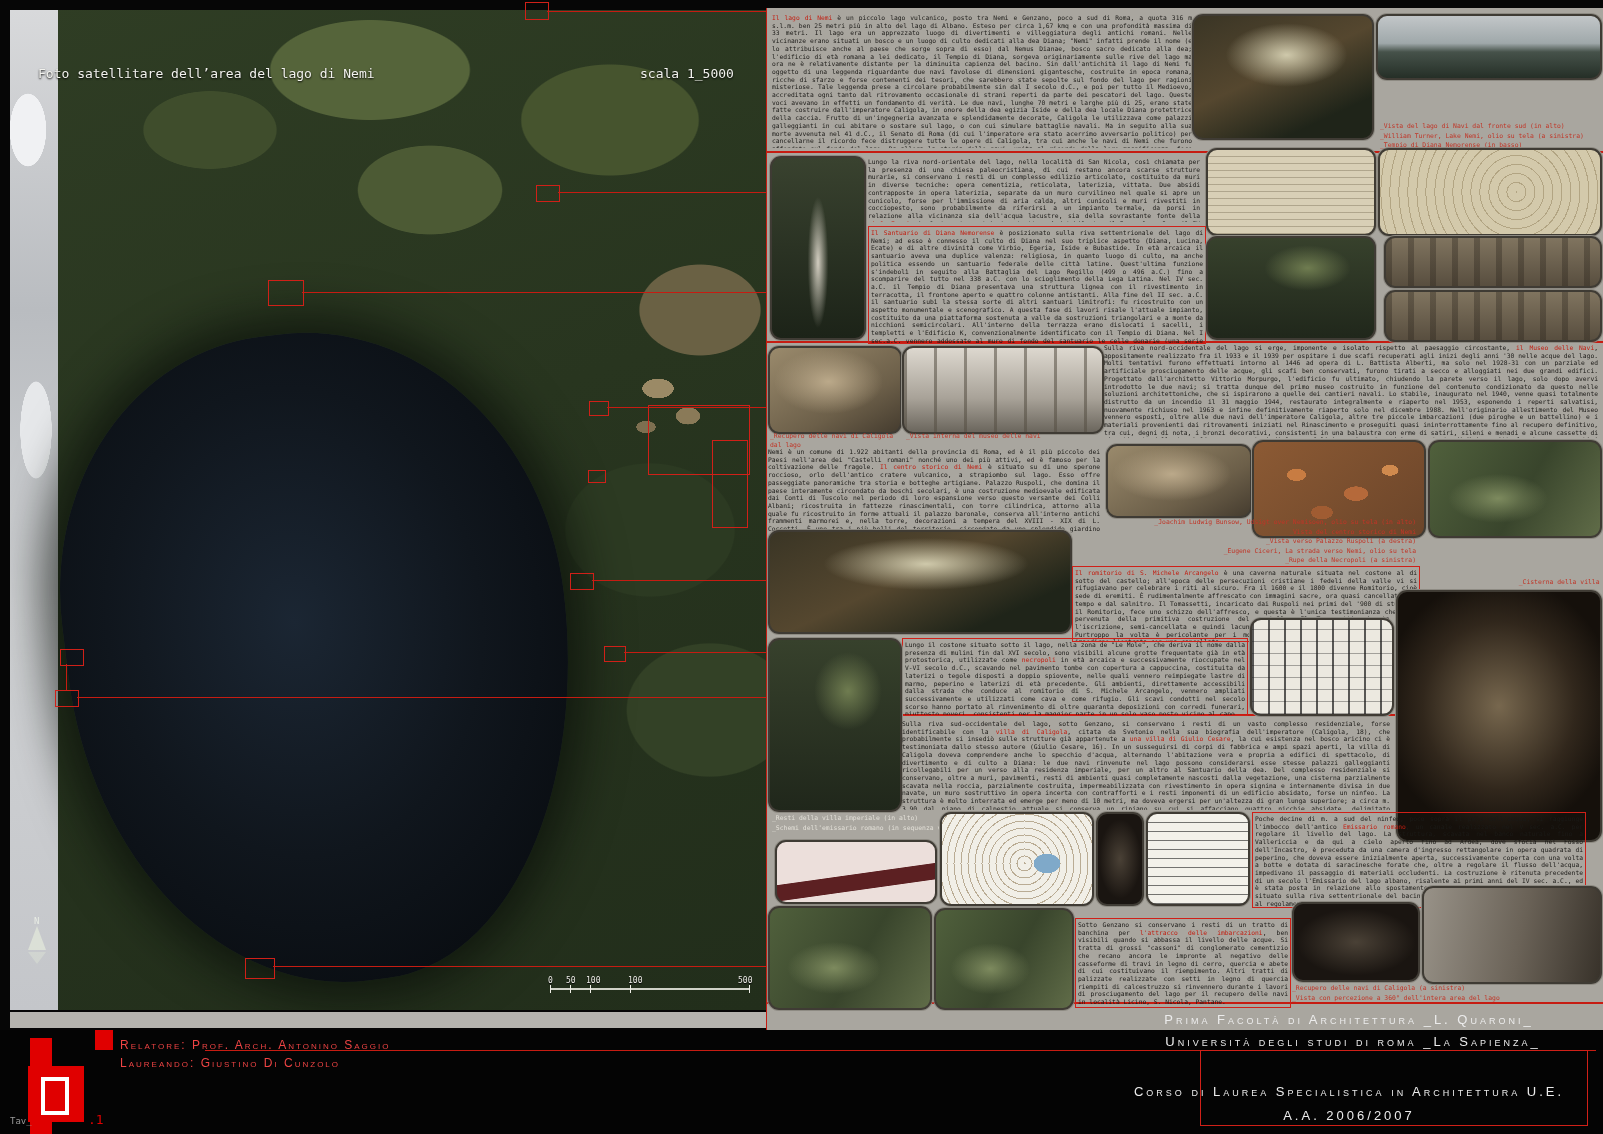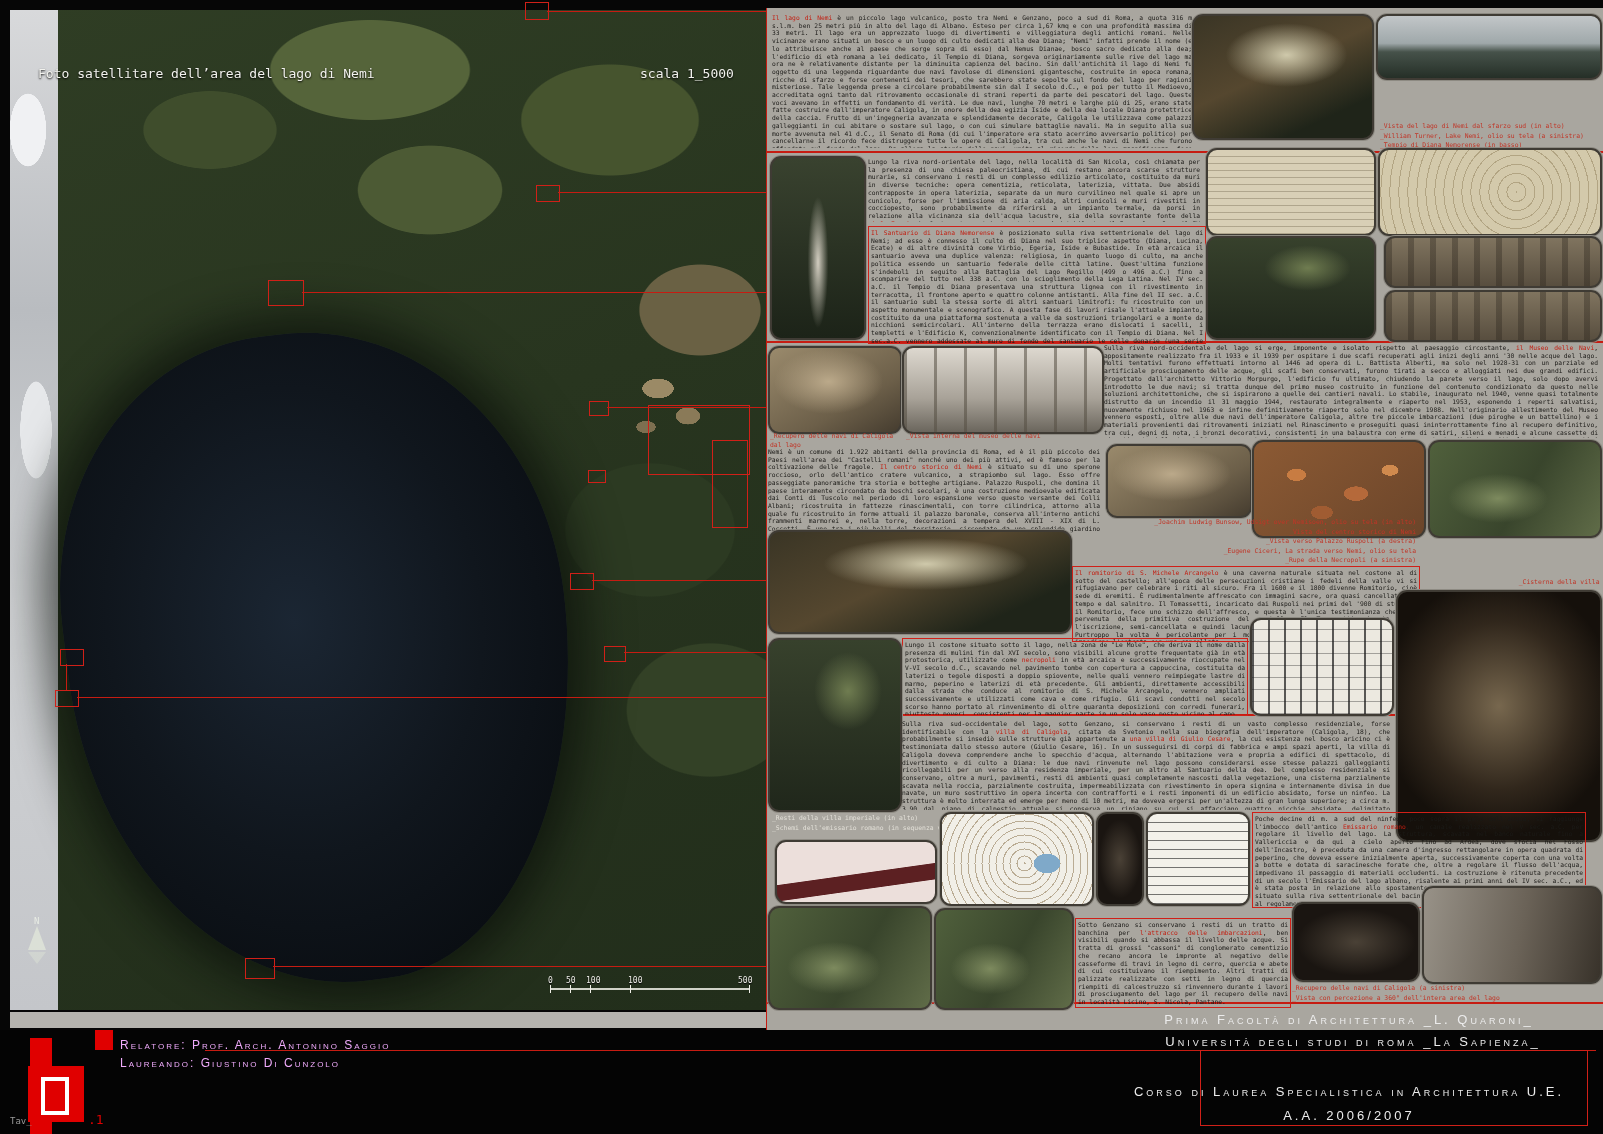--- a/index.html
+++ b/index.html
@@ -30,21 +30,21 @@
   .g-roofs{background:radial-gradient(16px 10px at 25% 35%,#c87c42 0 60%,rgba(0,0,0,0) 61%),radial-gradient(20px 12px at 60% 55%,#b5693a 0 60%,rgba(0,0,0,0) 61%),radial-gradient(14px 9px at 80% 30%,#d08a4e 0 60%,rgba(0,0,0,0) 61%),radial-gradient(18px 11px at 40% 75%,#a05c32 0 60%,rgba(0,0,0,0) 61%),linear-gradient(140deg,#8c5a34,#6b452a);}
   .g-darkcave{background:radial-gradient(58% 52% at 50% 46%,#77674e 0%,#31271c 65%,#15100b 100%);}
   .g-dark{background:radial-gradient(60% 55% at 50% 50%,#4a4136 0%,#1a1511 80%);}
   .g-plan{background:repeating-linear-gradient(90deg,rgba(25,25,25,.7) 0 2px,rgba(0,0,0,0) 2px 16px),repeating-linear-gradient(0deg,rgba(25,25,25,.35) 0 1px,rgba(0,0,0,0) 1px 12px),#ece9e0;}
   .g-contour{background:radial-gradient(22px 16px at 70% 55%,#7fa9c9 0 60%,rgba(0,0,0,0) 61%),repeating-radial-gradient(circle at 55% 55%,rgba(130,105,65,.5) 0 1px,rgba(0,0,0,0) 1px 7px),#f1efe7;}
   .g-pink{background:linear-gradient(172deg,rgba(0,0,0,0) 52%,#5c2022 53% 72%,rgba(0,0,0,0) 73%),#ecdfdb;}
   .g-aerial{background:radial-gradient(45% 40% at 40% 60%,#7d8a5e 0%,rgba(0,0,0,0) 65%),linear-gradient(120deg,#50603c,#39452c 55%,#606c48);}
   .g-shore{background:linear-gradient(100deg,#989288 0%,#6a6257 55%,#38322a 100%);}
   .g-sect{background:repeating-linear-gradient(0deg,rgba(30,30,30,.6) 0 1px,rgba(0,0,0,0) 1px 9px),#f3f1ea;}
   
-  .cred{font-family:"Liberation Sans",sans-serif;font-variant:small-caps;letter-spacing:2px;color:#f0abfc;}
+  .cred{font-family:"Liberation Sans",sans-serif;font-variant:small-caps;letter-spacing:2px;color:#ef4444;}
   .credR{font-family:"Liberation Sans",sans-serif;font-variant:small-caps;letter-spacing:3px;color:#ececec;text-align:center;}
   .satlabel{font:13px/15px "DejaVu Sans Mono",monospace;color:#f2f2ee;text-shadow:0 1px 2px #000;}
   .tick{font:8px/9px "DejaVu Sans Mono",monospace;color:#eeeee8;text-shadow:0 1px 1px #000;position:absolute;}
 </style>
 </head>
 <body>
 
 <div id="board">
 
   <div class="abs" id="sat" style="left:10px;top:10px;width:756px;height:1000px;background:
@@ -124,21 +124,21 @@
   <div class="abs rline" style="left:766px;top:151px;width:837px;height:2px;"></div>
   <div class="abs rline" style="left:766px;top:341px;width:837px;height:2px;"></div>
   <div class="abs rline" style="left:766px;top:714px;width:837px;height:2px;"></div>
   <div class="abs rline" style="left:766px;top:1002px;width:837px;height:2px;"></div>
   <div class="abs rline" style="left:766px;top:8px;width:1px;height:1024px;"></div>
 
   <div class="abs txt" style="left:772px;top:14px;width:420px;height:134px;"><span class="rd">Il lago di Nemi</span><span> è un piccolo lago vulcanico, posto tra Nemi e Genzano, poco a sud di Roma, a quota 316 m s.l.m. ben 25 metri più in alto del lago di Albano. Esteso per circa 1,67 kmq e con una profondità massima di 33 metri. Il lago era un apprezzato luogo di divertimenti e villeggiatura degli antichi romani. Nelle vicinanze erano situati un bosco e un luogo di culto dedicati alla dea Diana; "Nemi" infatti prende il nome (e lo attribuisce anche al paese che sorge sopra di esso) dal Nemus Dianae, bosco sacro dedicato alla dea; l'edificio di età romana a lei dedicato, il Tempio di Diana, sorgeva originariamente sulle rive del lago ma ora ne è relativamente distante per la diminuita capienza del bacino. Sin dall'antichità il lago di Nemi fu oggetto di una leggenda riguardante due navi favolose di dimensioni gigantesche, costruite in epoca romana, ricche di sfarzo e forse contenenti dei tesori, che sarebbero state sepolte sul fondo del lago per ragioni misteriose. Tale leggenda prese a circolare probabilmente sin dal I secolo d.C., e poi per tutto il Medioevo, accreditata ogni tanto dal ritrovamento occasionale di strani reperti da parte dei pescatori del lago. Queste voci avevano in effetti un fondamento di verità. Le due navi, lunghe 70 metri e larghe più di 25, erano state fatte costruire dall'imperatore Caligola, in onore della dea egizia Iside e della dea locale Diana protettrice della caccia. Frutto di un'ingegneria avanzata e splendidamente decorate, Caligola le utilizzava come palazzi galleggianti in cui abitare o sostare sul lago, o con cui simulare battaglie navali. Ma in seguito alla sua morte avvenuta nel 41 d.C., il Senato di Roma (di cui l'imperatore era stato acerrimo avversario politico) per cancellarne il ricordo fece distruggere tutte le opere di Caligola, tra cui anche le navi di Nemi che furono affondate sul fondo del lago. Da allora la storia delle navi, unita al ricordo della loro magnificenza, fece presto a diventare leggenda.</span></div>
   <div class="abs ph g-paint" style="left:1192px;top:14px;width:178px;height:122px;"></div>
   <div class="abs ph g-sky" style="left:1376px;top:14px;width:222px;height:62px;"></div>
   <div class="abs cap capls" style="left:1380px;top:122px;width:218px;">
-      <div>_Vista del lago di Nemi dal sfarzo sud (in alto)</div>
+      <div>_Vista del lago di Navi dal fronte sud (in alto)</div>
       <div>_William Turner, Lake Nemi, olio su tela (a sinistra)</div>
       <div>_Tempio di Diana Nemorense (in basso)</div>
     </div>
 
   <div class="abs ph g-statue" style="left:770px;top:156px;width:92px;height:180px;"></div>
   <div class="abs txt" style="left:868px;top:158px;width:332px;height:64px;"><span>Lungo la riva nord-orientale del lago, nella località di San Nicola, così chiamata per la presenza di una chiesa paleocristiana, di cui restano ancora scarse strutture murarie, si conservano i resti di un complesso edilizio articolato, costituito da muri in diverse tecniche: opera cementizia, reticolata, laterizia, vittata. Due absidi contrapposte in opera laterizia, separate da un muro curvilineo nel quale si apre un cunicolo, forse per l'immissione di aria calda, altri cunicoli e muri rivestiti in cocciopesto, sono probabilmente da riferirsi a un impianto termale, da porsi in relazione alla vicinanza sia dell'acqua lacustre, sia della sovrastante fonte della </span><span class="rd">ninfa Egeria</span><span> (o fontana tempesta). La struttura è databile tra il I secolo a.C. e il IV d.C.</span></div>
   <div class="abs ph g-parch" style="left:1206px;top:148px;width:166px;height:84px;"></div>
   <div class="abs ph g-map" style="left:1378px;top:148px;width:220px;height:84px;"></div>
 
   <div class="abs txt rbox" style="left:868px;top:226px;width:332px;height:112px;padding:2px;"><span class="rd">Il Santuario di Diana Nemorense</span><span> è posizionato sulla riva settentrionale del lago di Nemi; ad esso è connesso il culto di Diana nel suo triplice aspetto (Diana, Lucina, Ecate) e di altre divinità come Virbio, Egeria, Iside e Bubastide. In età arcaica il santuario aveva una duplice valenza: religiosa, in quanto luogo di culto, ma anche politica essendo un santuario federale delle città latine. Quest'ultima funzione s'indebolì in seguito alla Battaglia del Lago Regillo (499 o 496 a.C.) fino a scomparire del tutto nel 338 a.C. con lo scioglimento della Lega Latina. Nel IV sec. a.C. il Tempio di Diana presentava una struttura lignea con il rivestimento in terracotta, il frontone aperto e quattro colonne antistanti. Alla fine del II sec. a.C. il santuario subì la stessa sorte di altri santuari limitrofi: fu ricostruito con un aspetto monumentale e scenografico. A questa fase di lavori risale l'attuale impianto, costituito da una piattaforma sostenuta a valle da sostruzioni triangolari e a monte da nicchioni semicircolari. All'interno della terrazza erano dislocati i sacelli, i templetti e l'Edificio K, convenzionalmente identificato con il Tempio di Diana. Nel I sec.a.C. vennero addossate al muro di fondo del santuario le celle donarie (una serie di ambienti chiusi) e all'esterno furono costruiti un piccolo teatro e i bagni idroterapici, una serie di vasche nell'orchestra del teatro testimoniano il culto isiaco nel santuario, dove l'acqua aveva una funzione sacra durante le cerimonie. Sotto Adriano e gli imperatori giulio-claudi si succedettero numerosi restauri e abbellimenti, finché nel II sec.d.C. con l'avvento del cristianesimo iniziò un lento declino del santuario, che fu abbandonato come altri luoghi pagani e spogliato di marmi e decorazioni. Dal Santuario di Diana ci sono pervenute quasi 200 sculture, la maggior parte in marmo, del periodo tardo-repubblicano: statue di culto, poche statue votive, ritratti (erme e busti) e sculture architettoniche.</span></div>

